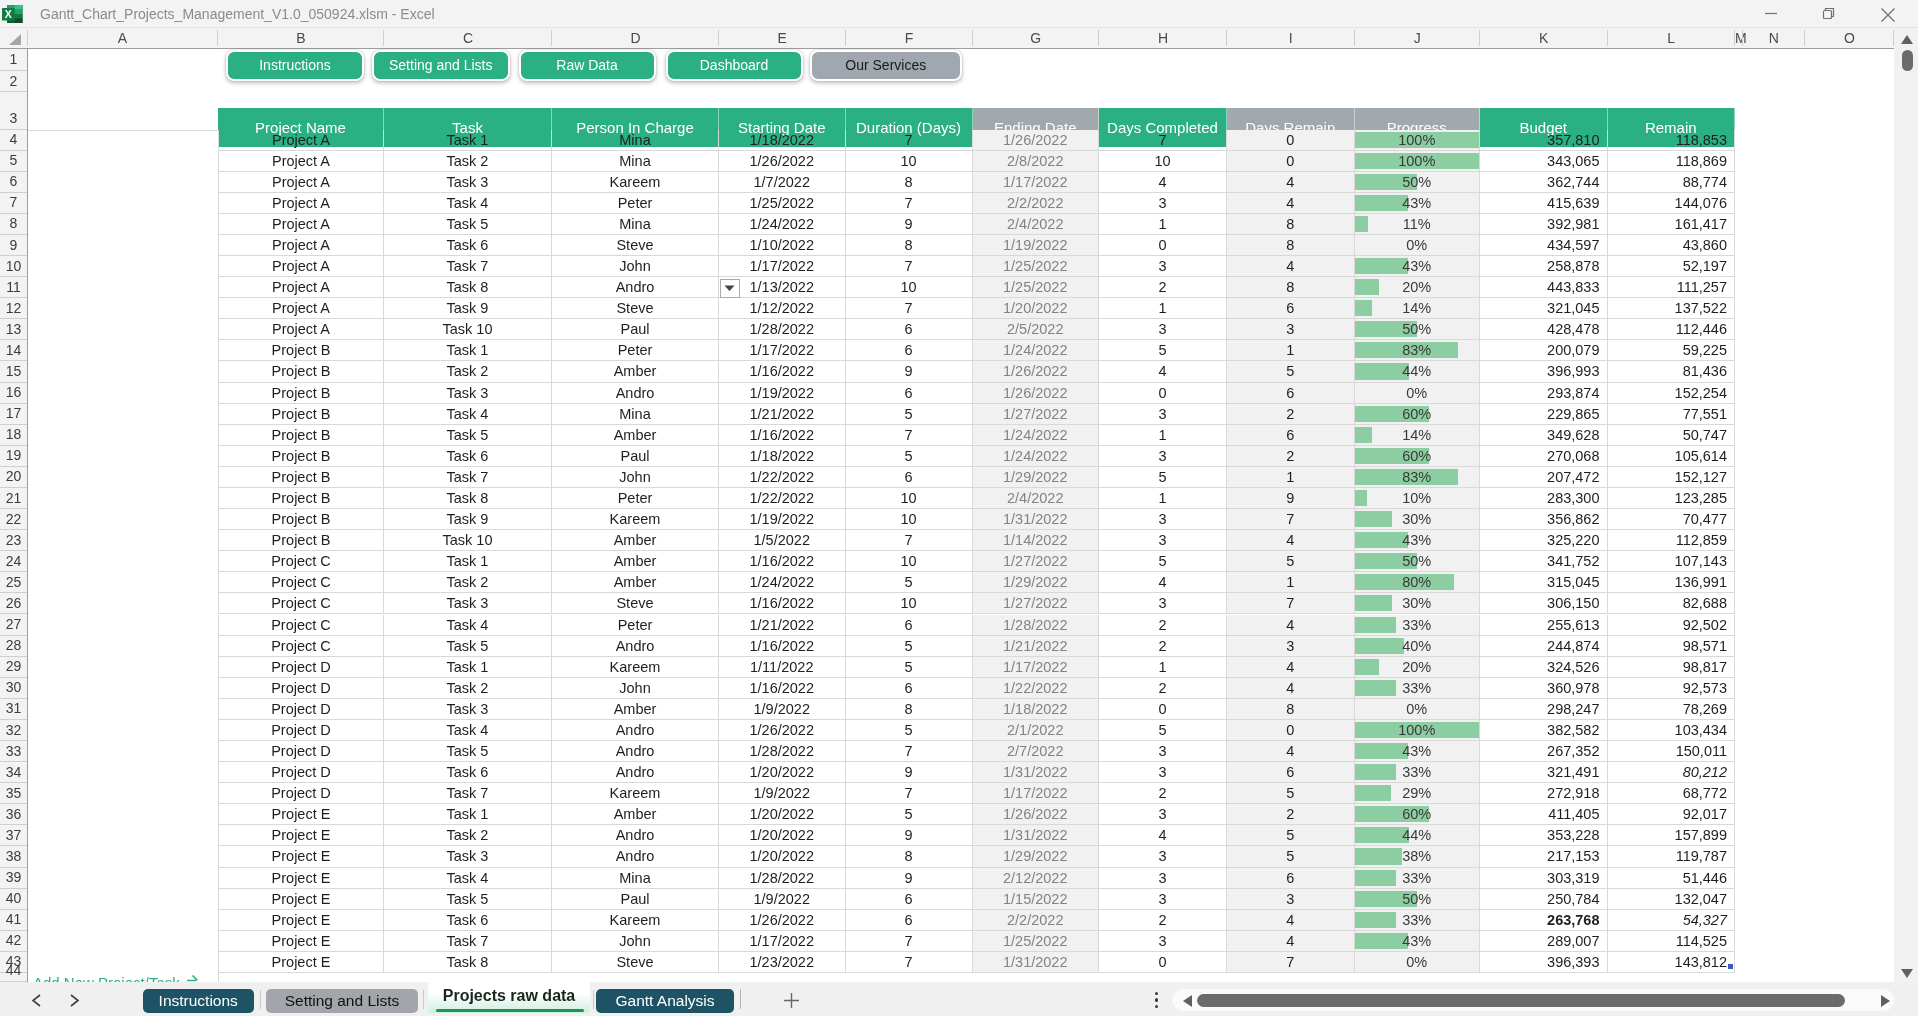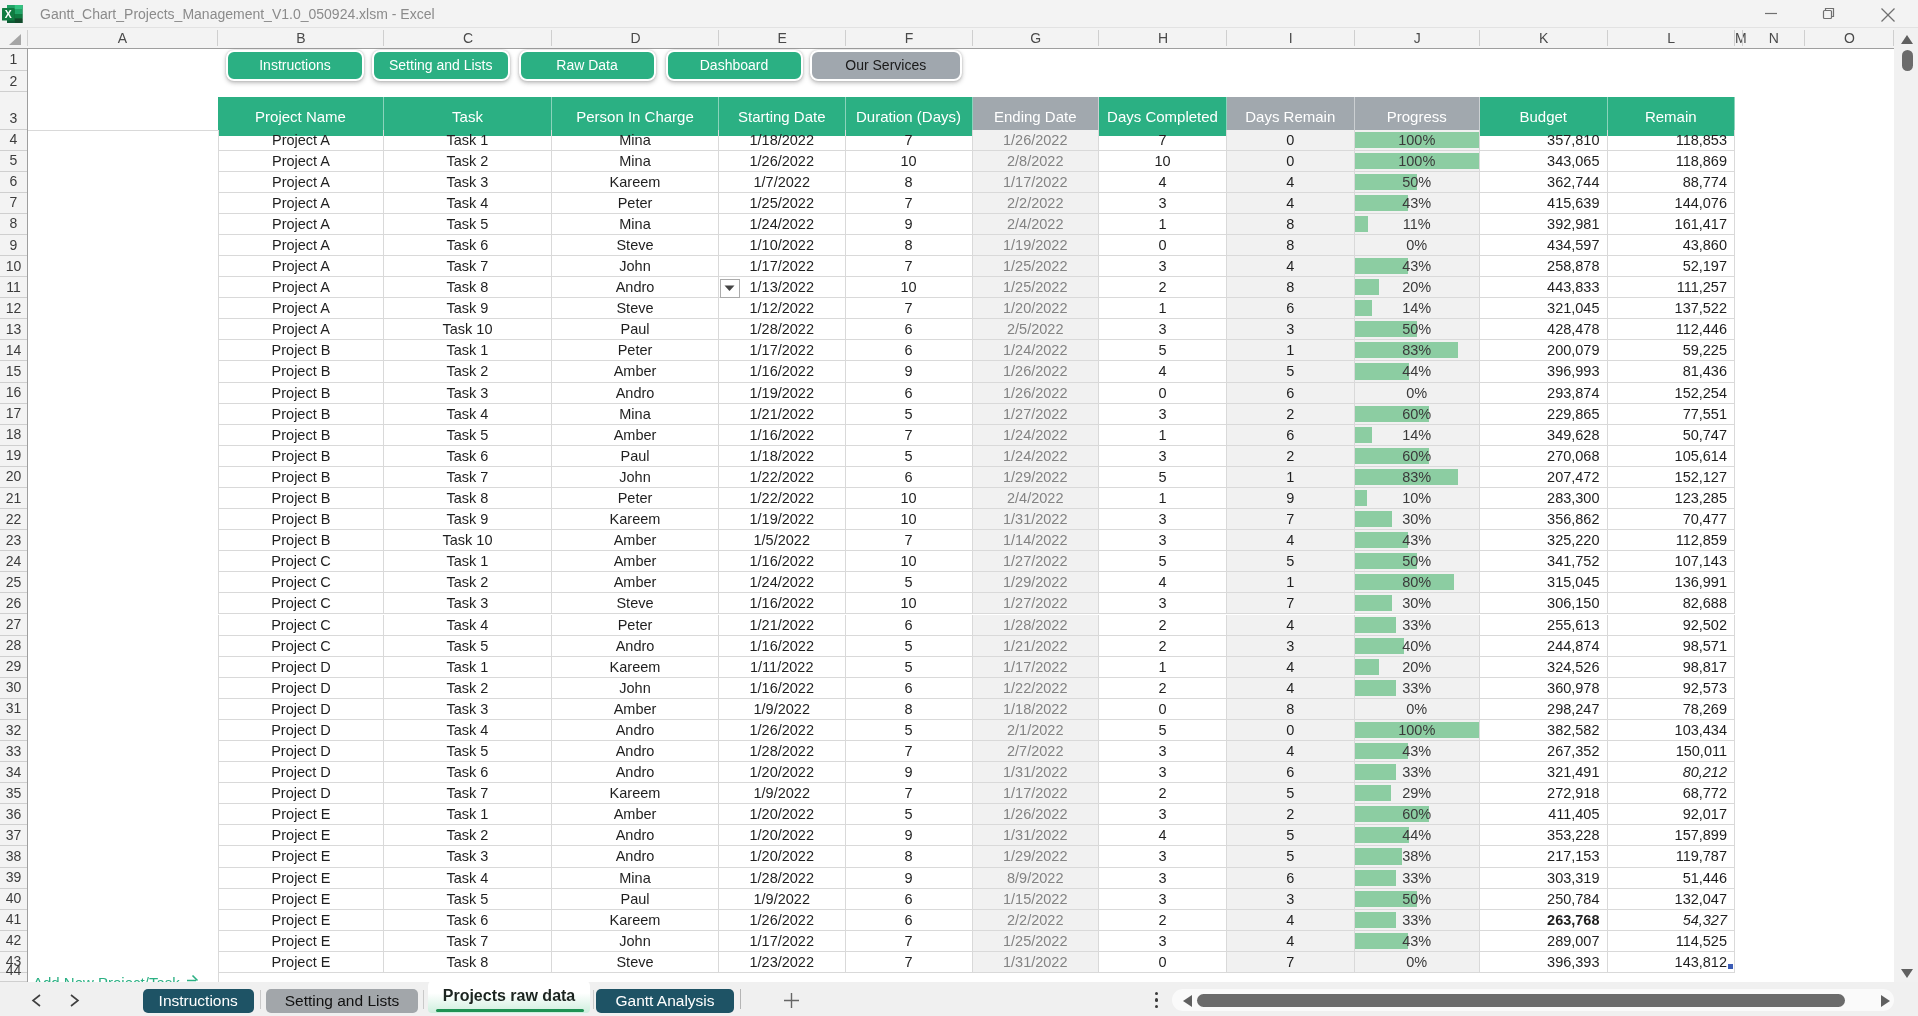--- a/index.html
+++ b/index.html
@@ -6,21 +6,21 @@
 .abs{position:absolute;}
 
 #titlebar{left:0;top:0;width:1918px;height:28px;background:#f3f3f3;border-bottom:1px solid #e2e2e2;box-sizing:border-box;}
 #title{left:40px;top:0;height:28px;line-height:29px;font-size:14px;color:#8b8b8b;}
 #colheads{left:0;top:28px;width:1894px;height:19.5px;background:#f3f3f3;border-bottom:1px solid #9e9e9e;}
 .colletter{position:absolute;top:28px;height:19.5px;line-height:20px;font-size:14px;color:#4a4a4a;text-align:center;}
 .colsep{position:absolute;top:30px;height:16px;width:1px;background:#cfcfcf;}
 #rowheads{left:0;top:48.5px;width:27px;height:933.5px;background:#f3f3f3;border-right:1px solid #9e9e9e;}
 .rownum{position:absolute;left:0;width:27px;text-align:center;font-size:14px;color:#3c3c3c;border-bottom:1px solid #cfcfcf;box-sizing:border-box;display:flex;align-items:flex-end;justify-content:center;padding-bottom:2.5px;}
 
-.hcell{position:absolute;top:97px;height:39px;color:#fff;font-size:15px;display:flex;align-items:center;justify-content:center;box-sizing:border-box;border-right:1px solid rgba(255,255,255,0.45);}
+.hcell{position:absolute;top:108px;height:39px;color:#fff;font-size:15px;display:flex;align-items:center;justify-content:center;box-sizing:border-box;border-right:1px solid rgba(255,255,255,0.45);}
 .row{position:absolute;left:218px;height:21.09px;display:flex;}
 .c{box-sizing:border-box;border-right:1px solid #d9d9d9;border-bottom:1px solid #d9d9d9;font-size:14.5px;color:#1f1f1f;text-align:center;position:relative;overflow:hidden;}
 .c0{border-left:1px solid #d9d9d9;}
 .g{background:#f1f1f1;color:#838383;}
 .i{background:#f1f1f1;}
 .j{background:#f1f1f1;color:#3a3a3a;}
 .rt{text-align:right;padding-right:7px;}
 .bar{position:absolute;left:0;top:2px;bottom:2px;background:#8ccda2;}
 .ct{position:relative;z-index:2;}
 
@@ -606,21 +606,21 @@
     <div class="c j" style="width:125.5px;line-height:20.2px;"><div class="bar" style="width:47.3px;"></div><span class="ct">38%</span></div>
     <div class="c rt" style="width:127.5px;line-height:20.2px;">217,153</div>
     <div class="c rt" style="width:127.5px;line-height:20.2px;">119,787</div>
   </div>
 <div class="row" style="top:867.56px;">
     <div class="c c0" style="width:166px;line-height:20.2px;">Project E</div>
     <div class="c" style="width:168px;line-height:20.2px;">Task 4</div>
     <div class="c" style="width:167px;line-height:20.2px;">Mina</div>
     <div class="c" style="width:126.5px;line-height:20.2px;">1/28/2022</div>
     <div class="c" style="width:127px;line-height:20.2px;">9</div>
-    <div class="c g" style="width:126.5px;line-height:20.2px;">8/9/2022</div>
+    <div class="c g" style="width:126.5px;line-height:20.2px;">2/12/2022</div>
     <div class="c" style="width:128px;line-height:20.2px;">3</div>
     <div class="c i" style="width:127.5px;line-height:20.2px;">6</div>
     <div class="c j" style="width:125.5px;line-height:20.2px;"><div class="bar" style="width:41.1px;"></div><span class="ct">33%</span></div>
     <div class="c rt" style="width:127.5px;line-height:20.2px;">303,319</div>
     <div class="c rt" style="width:127.5px;line-height:20.2px;">51,446</div>
   </div>
 <div class="row" style="top:888.65px;">
     <div class="c c0" style="width:166px;line-height:20.2px;">Project E</div>
     <div class="c" style="width:168px;line-height:20.2px;">Task 5</div>
     <div class="c" style="width:167px;line-height:20.2px;">Paul</div>

